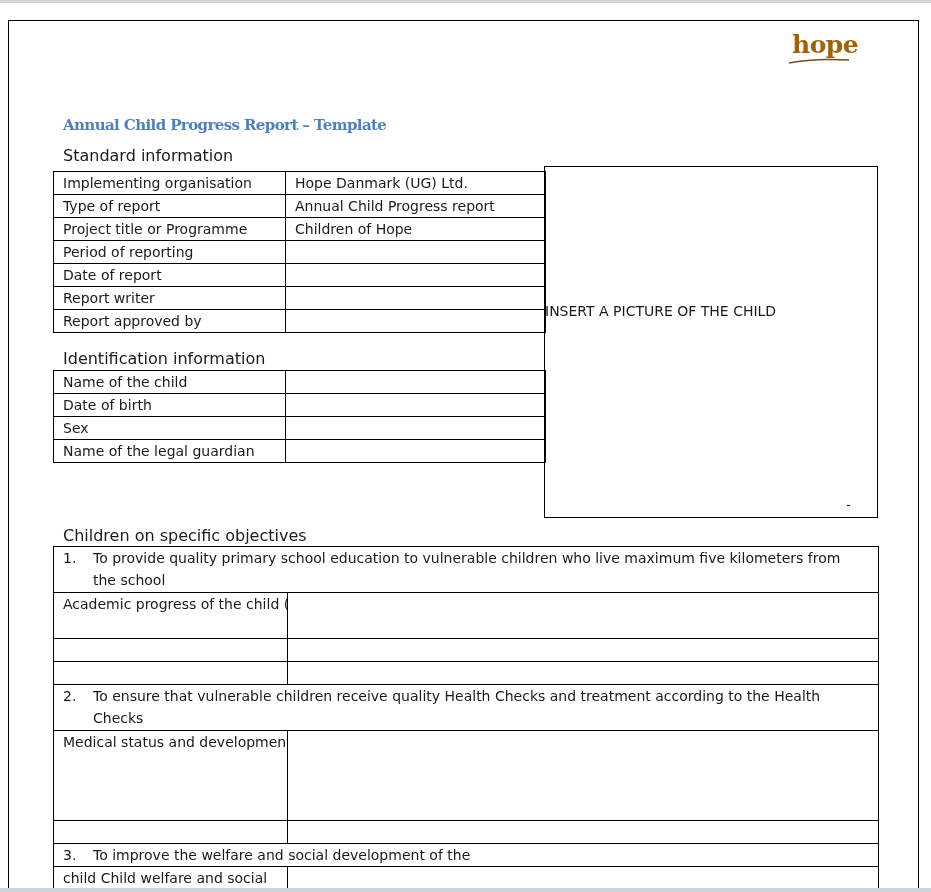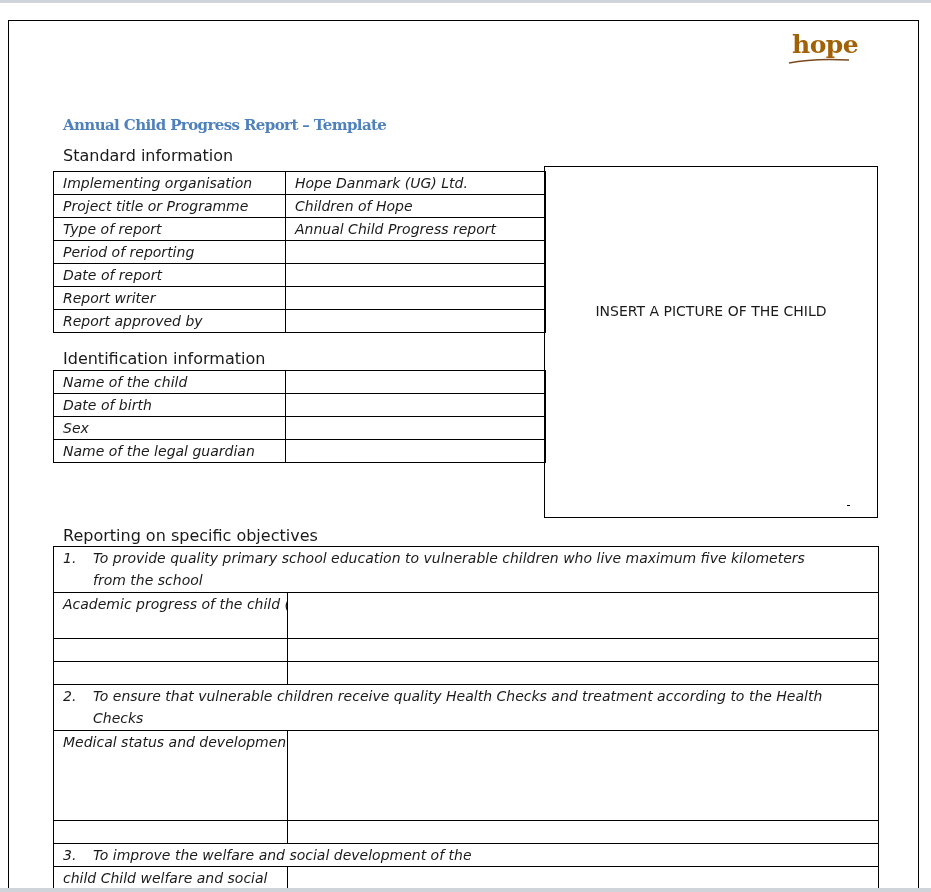--- a/index.html
+++ b/index.html
@@ -33,34 +33,34 @@
     color: #4f81bd; letter-spacing: -0.6px; white-space: nowrap;
   }
   .section-label {
     position: absolute; left: 63px; font-size: 16px; color: #1a1a1a; white-space: nowrap;
   }
   table.grid {
     position: absolute; border-collapse: collapse; table-layout: fixed;
   }
   table.grid td {
     border: 1.2px solid #000; padding: 0 16px 0 9px; font-size: 14px; line-height: 22px;
-    vertical-align: top; white-space: nowrap; overflow: hidden; font-style: italic;
+    vertical-align: top; white-space: nowrap; overflow: hidden;
   }
   table.std td, table.ident td { height: 22px; }
   table.obj td { font-size: 14px; line-height: 22px; }
   td.wrap { white-space: normal; }
   .obj-head { display: flex; }
   .obj-num { width: 30px; flex: none; }
   .obj-text { flex: 1; white-space: normal; padding-right: 20px; }
   .picture-box {
     position: absolute; left: 544px; top: 166px; width: 334px; height: 352px;
     border: 1.5px solid #000; box-sizing: border-box;
   }
   .picture-label {
-    position: absolute; left: 0; right: 0; top: 136px; text-align: center;
+    position: absolute; left: 0; right: 0; top: 136px; 
     font-size: 14px; color: #1a1a1a;
   }
   .picture-dot {
     position: absolute; left: 302px; top: 338px; width: 3px; height: 1px; background: #000;
   }
 </style>
 </head>
 <body>
 
 <div class="topbar"></div>
@@ -82,26 +82,26 @@
   <colgroup>
       <col style="width:232px">
       <col style="width:260px">
     </colgroup>
   <tbody>
       <tr>
     <td>Implementing  organisation</td>
     <td>Hope Danmark (UG) Ltd.</td>
   </tr>
   <tr>
+    <td>Type of report</td>
+    <td>Annual  Child Progress report</td>
+  </tr>
+  <tr>
     <td>Project title or Programme</td>
     <td>Children  of Hope</td>
-  </tr>
-  <tr>
-    <td>Type of report</td>
-    <td>Annual  Child Progress report</td>
   </tr>
   <tr>
     <td>Period of reporting</td>
     <td></td>
   </tr>
   <tr>
     <td>Date of report</td>
     <td></td>
   </tr>
   <tr>
@@ -140,21 +140,21 @@
     <td>Sex</td>
     <td></td>
   </tr>
   <tr>
     <td>Name of the legal guardian</td>
     <td></td>
   </tr>
 </tbody>
   </table>
 
-<div class="section-label" style="top:526px;">Reporting on specific objectives</div>
+<div class="section-label" style="top:526px;">Children on specific objectives</div>
 
 <table class="grid obj" style="left:53px; top:546px; width:825px;">
   <colgroup>
       <col style="width:234px">
       <col style="width:591px">
     </colgroup>
 
   <tbody>
       <tr>
     <td colspan="2" style="height:45px;">

